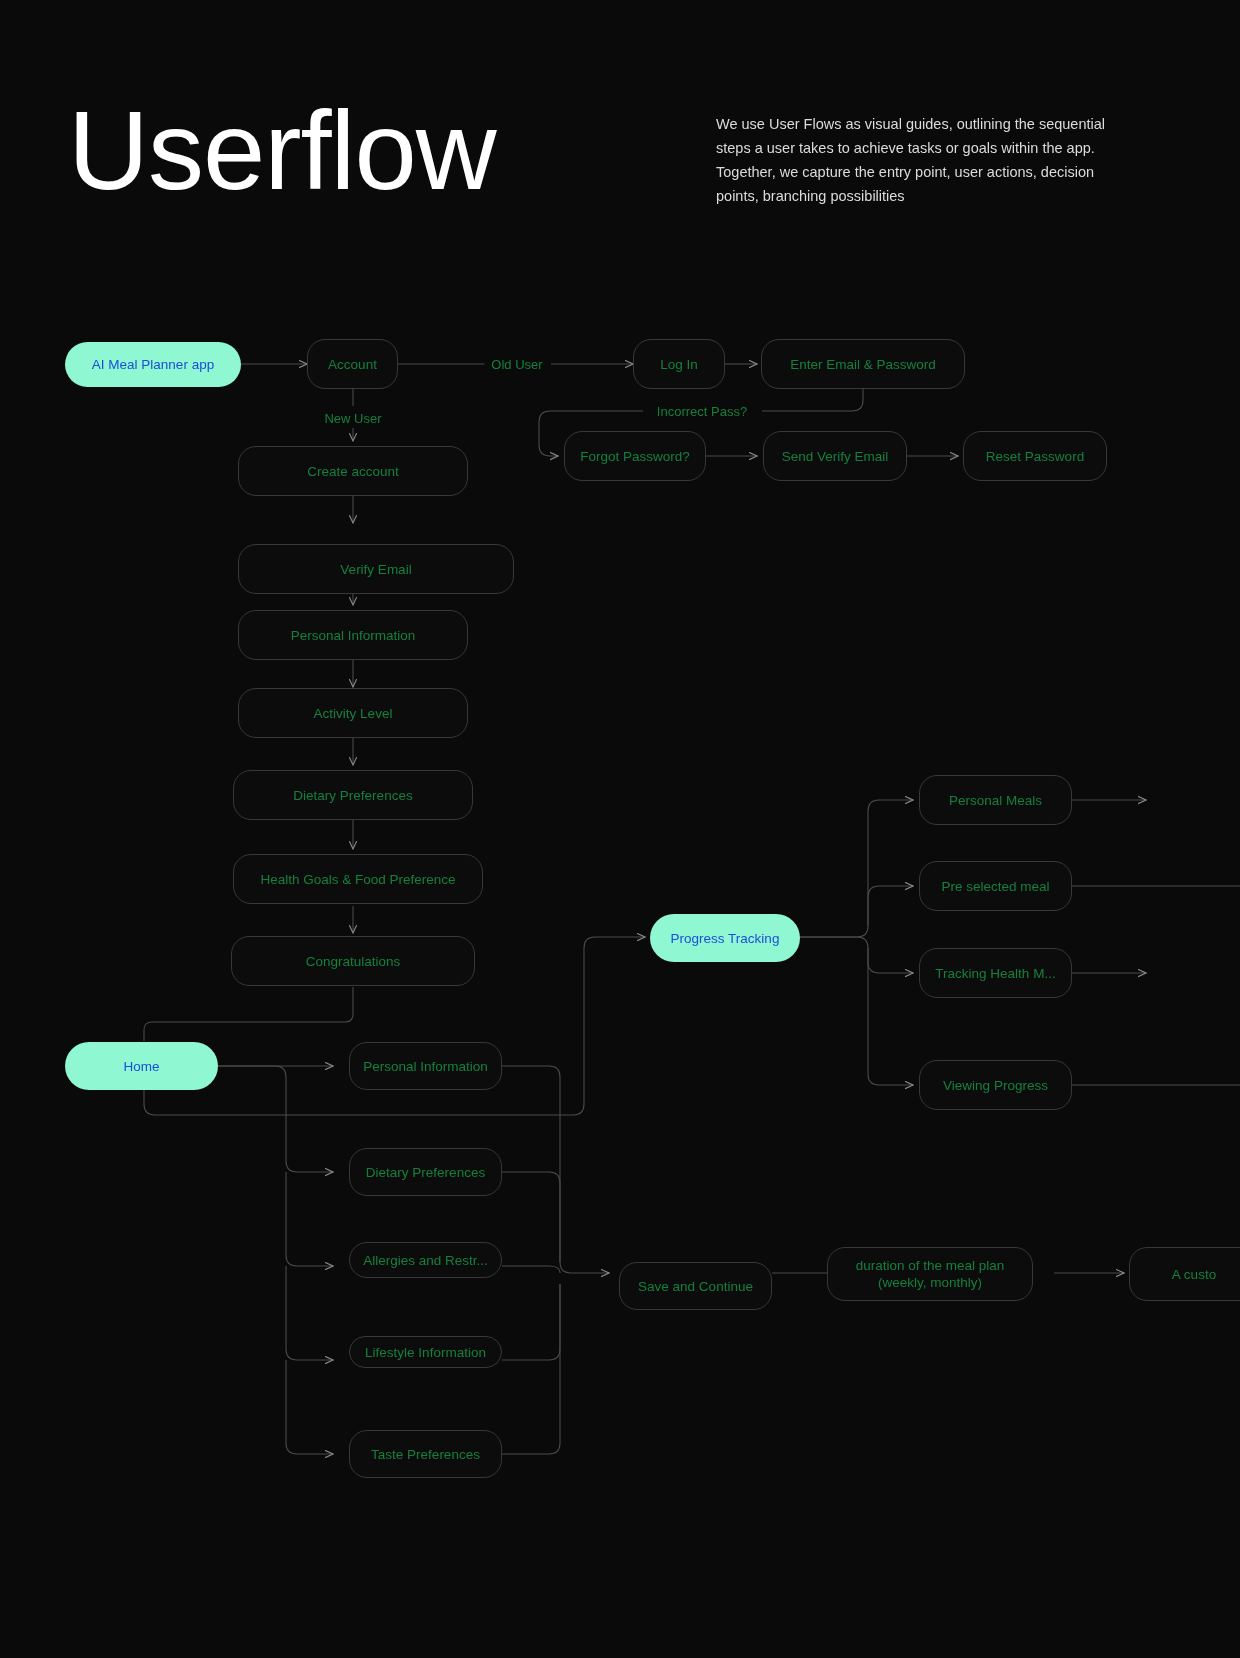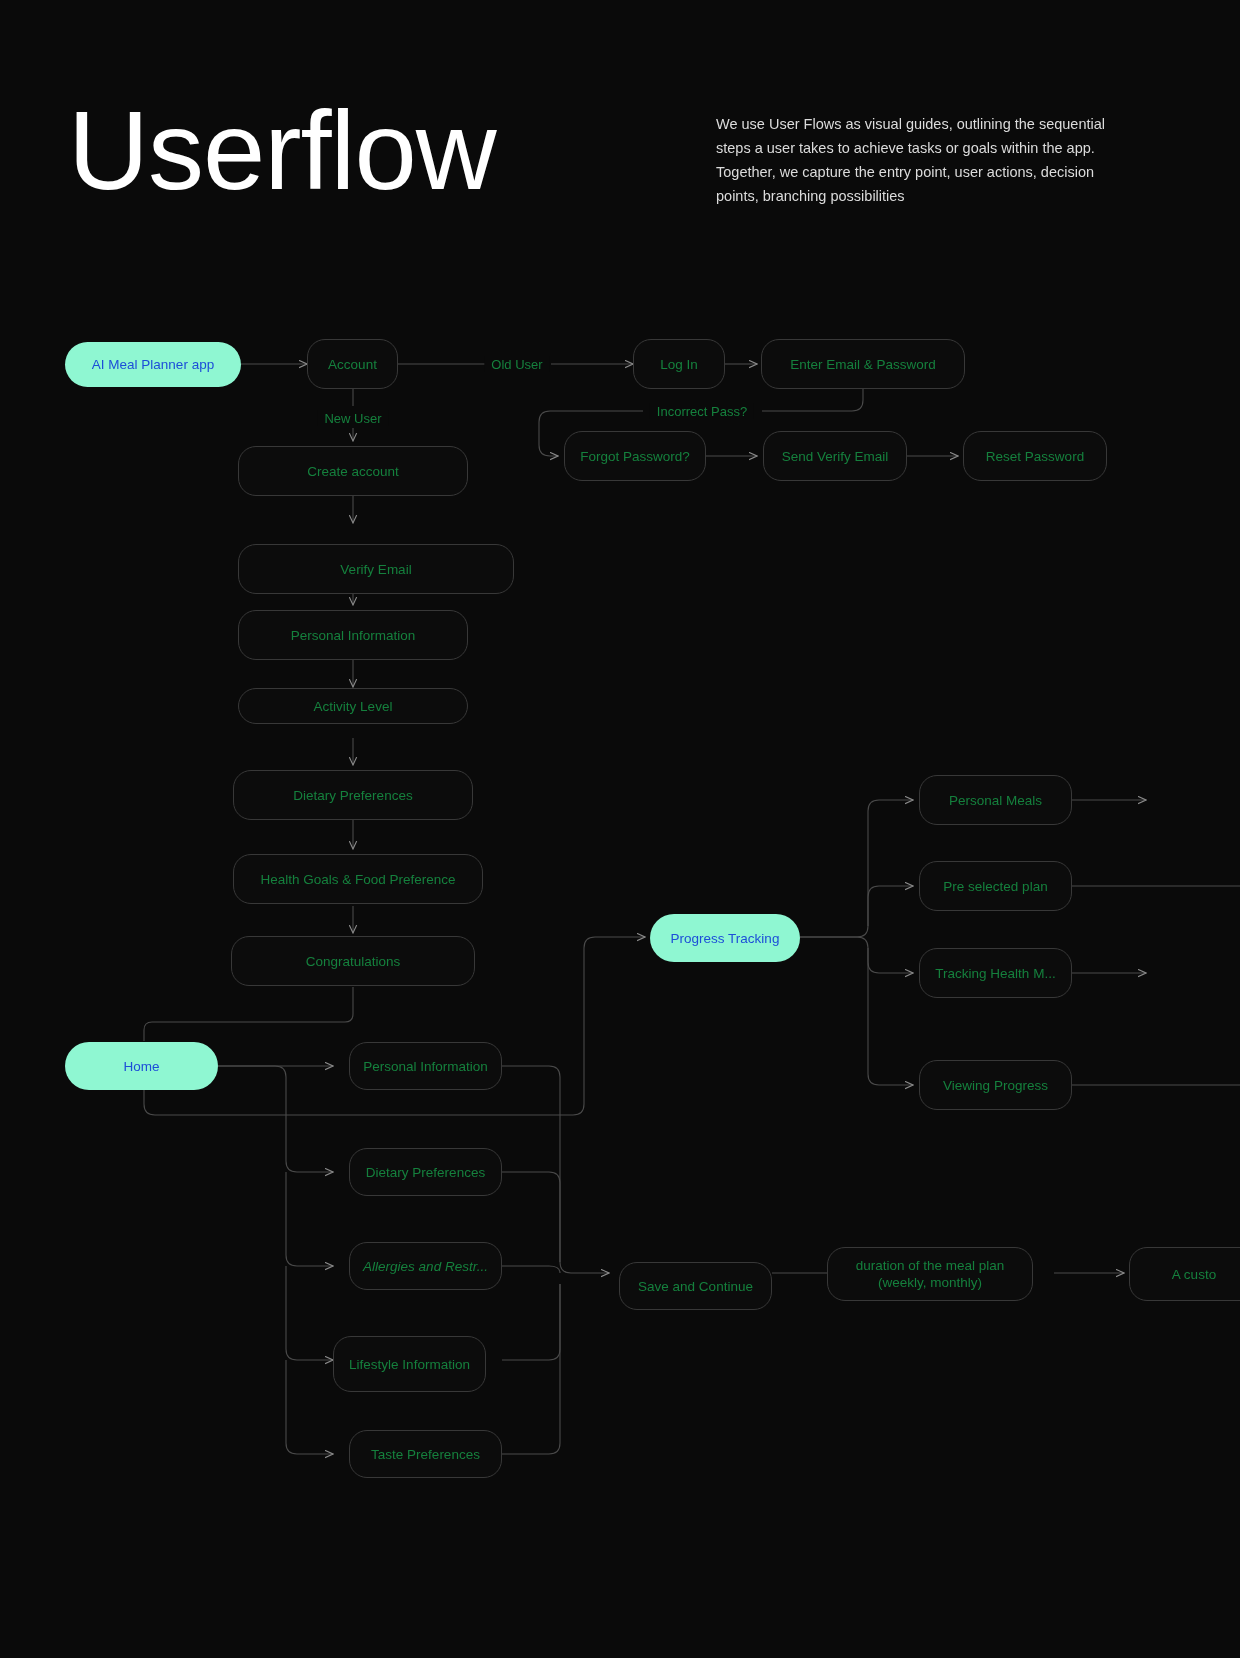--- a/index.html
+++ b/index.html
@@ -187,45 +187,45 @@
     <div class="node" style="left:763px; top:431px; width:144px; height:50px;">Send Verify Email</div>
 
     <div class="node" style="left:963px; top:431px; width:144px; height:50px;">Reset Password</div>
 
     <div class="node" style="left:238px; top:446px; width:230px; height:50px;">Create account</div>
 
     <div class="node" style="left:238px; top:544px; width:276px; height:50px;">Verify Email</div>
 
     <div class="node" style="left:238px; top:610px; width:230px; height:50px;">Personal Information</div>
 
-    <div class="node" style="left:238px; top:688px; width:230px; height:36px;">Activity Level</div>
+    <div class="node" style="left:238px; top:688px; width:230px; height:50px;">Activity Level</div>
 
     <div class="node" style="left:233px; top:770px; width:240px; height:50px;">Dietary Preferences</div>
 
     <div class="node" style="left:233px; top:854px; width:250px; height:50px;">Health Goals &amp; Food Preference</div>
 
     <div class="node" style="left:231px; top:936px; width:244px; height:50px;">Congratulations</div>
 
     <div class="node accent" style="left:65px; top:1042px; width:153px; height:48px;">Home</div>
 
     <div class="node" style="left:349px; top:1042px; width:153px; height:48px;">Personal Information</div>
 
     <div class="node" style="left:349px; top:1148px; width:153px; height:48px;">Dietary Preferences</div>
 
-    <div class="node" style="left:349px; top:1242px; width:153px; height:48px;font-style:italic;">Allergies and Restr...</div>
-
-    <div class="node" style="left:333px; top:1336px; width:153px; height:56px;">Lifestyle Information</div>
+    <div class="node" style="left:349px; top:1242px; width:153px; height:36px;">Allergies and Restr...</div>
+
+    <div class="node" style="left:349px; top:1336px; width:153px; height:32px;">Lifestyle Information</div>
 
     <div class="node" style="left:349px; top:1430px; width:153px; height:48px;">Taste Preferences</div>
 
     <div class="node accent" style="left:650px; top:914px; width:150px; height:48px;">Progress Tracking</div>
 
     <div class="node" style="left:919px; top:775px; width:153px; height:50px;">Personal Meals</div>
 
-    <div class="node" style="left:919px; top:861px; width:153px; height:50px;">Pre selected plan</div>
+    <div class="node" style="left:919px; top:861px; width:153px; height:50px;">Pre selected meal</div>
 
     <div class="node" style="left:919px; top:948px; width:153px; height:50px;">Tracking Health M...</div>
 
     <div class="node" style="left:919px; top:1060px; width:153px; height:50px;">Viewing Progress</div>
 
     <div class="node" style="left:619px; top:1249px; width:153px; height:48px;margin-top:13px;">Save and Continue</div>
 
     <div class="node wrap" style="left:827px; top:1247px; width:206px; height:54px;">duration of the meal plan (weekly, monthly)</div>
 
     <div class="node wrap" style="left:1129px; top:1247px; width:130px; height:54px;">A custo</div>

